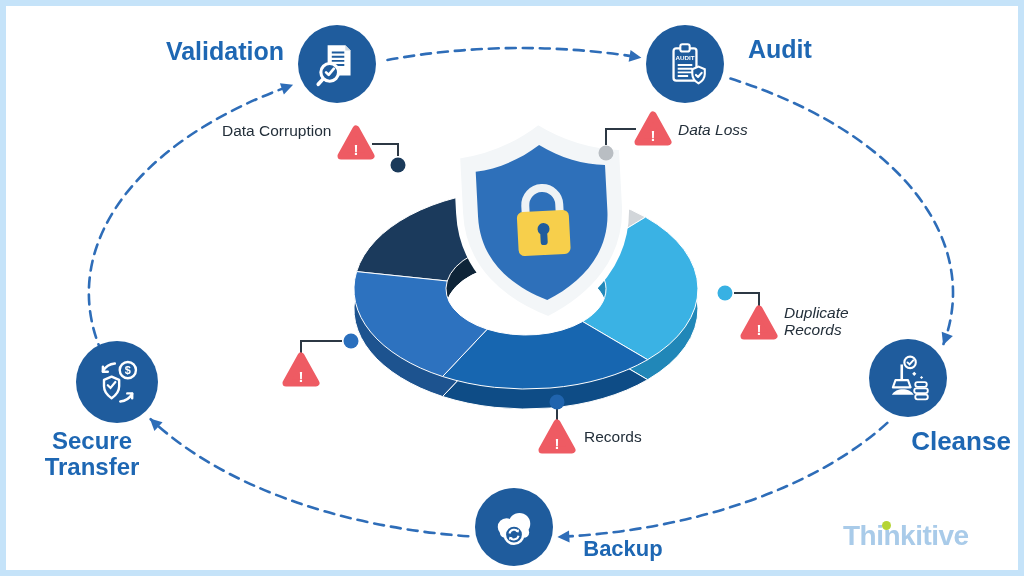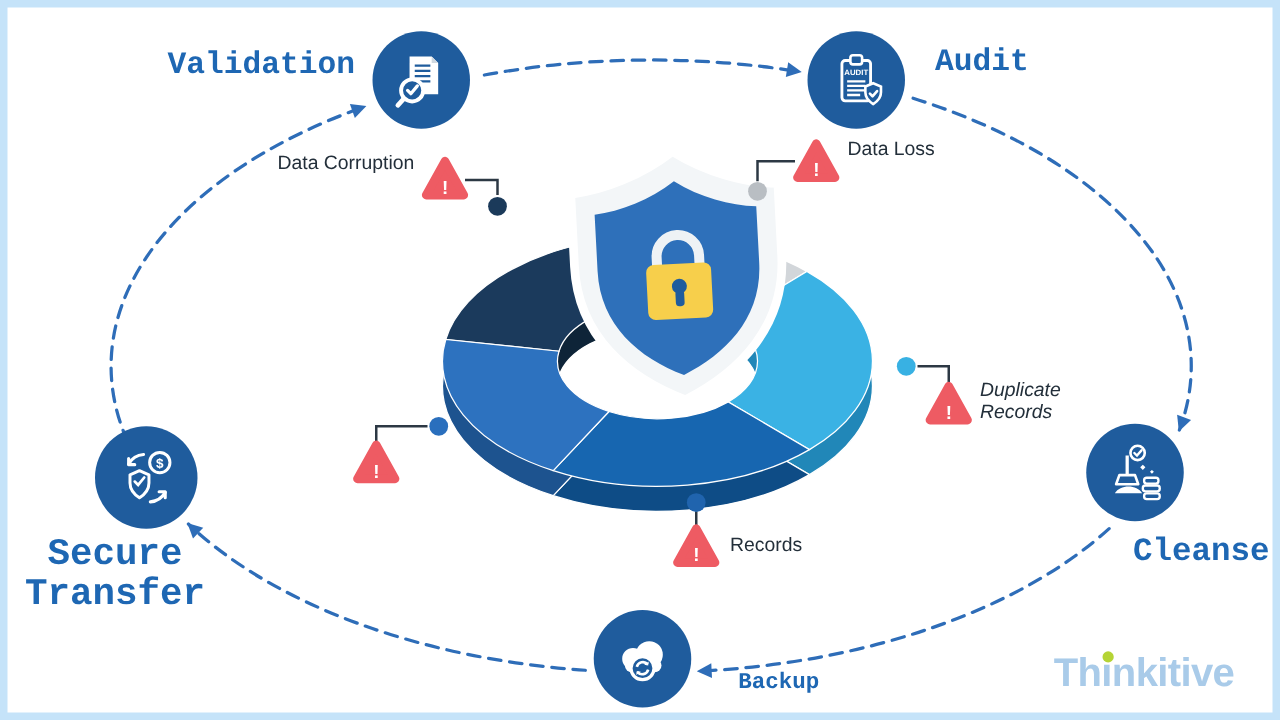--- a/index.html
+++ b/index.html
@@ -2,24 +2,24 @@
 <html><head>
 <meta charset="utf-8">
 <style>
   html,body{margin:0;padding:0;background:#fff;}
   .frame{position:relative;width:1024px;height:576px;box-sizing:border-box;
          border:6px solid #c5e3f9;background:#ffffff;overflow:hidden;
          font-family:"Liberation Sans", sans-serif;}
   svg.layer{position:absolute;left:0;top:0;width:1012px;height:564px;}
   .node{position:absolute;border-radius:50%;background:#1f5c9d;
         display:flex;align-items:center;justify-content:center;}
-  .stage-label{position:absolute;color:#1e67b3;font-weight:700;line-height:1.08;font-family:Liberation Mono, monospace;}
+  .stage-label{position:absolute;color:#1e67b3;font-weight:700;line-height:1.08;}
   .risk-label{position:absolute;color:#232f3a;font-size:15.5px;font-weight:500;line-height:1.12;}
   .logo{position:absolute;left:837px;top:514px;width:170px;height:44px;}
-  .logo .txt{color:#a9cbe9;font-size:32px;font-weight:700;letter-spacing:-0.5px;}
+  .logo .txt{color:#a9cbe9;font-size:28px;font-weight:700;letter-spacing:-0.5px;}
   .logo .dot{position:absolute;left:39px;top:1px;width:9px;height:9px;border-radius:50%;background:#b5d435;}
 </style>
 </head>
 <body>
 
 <div class="frame">
 
   <svg class="layer" viewBox="0 0 1012 564">
     <defs>
       <marker id="arr" viewBox="0 0 12 12" refX="10" refY="6" markerWidth="5.5" markerHeight="5.5" orient="auto">
@@ -160,25 +160,25 @@
       <path d="M22 7 a14 14 0 0 0 -11 7" stroke="#fff" stroke-width="2.3" fill="none" stroke-linecap="round"></path>
       <path d="M11 10 v4.5 h4.5" stroke="#fff" stroke-width="2.3" fill="none" stroke-linecap="round" stroke-linejoin="round"></path>
       <path d="M27 42 a14 14 0 0 0 11 -7" stroke="#fff" stroke-width="2.3" fill="none" stroke-linecap="round"></path>
       <path d="M38 39 v-4.5 h-4.5" stroke="#fff" stroke-width="2.3" fill="none" stroke-linecap="round" stroke-linejoin="round"></path>
     </svg>
   </div>
 
   <div class="stage-label" style="left:118px;top:32px;width:160px;font-size:25px;text-align:right;">Validation</div>
   <div class="stage-label" style="left:742px;top:30px;font-size:25px;">Audit</div>
   <div class="stage-label" style="left:880px;top:421px;width:150px;font-size:26px;text-align:center;">Cleanse</div>
-  <div class="stage-label" style="left:542px;top:531px;width:150px;font-size:18px;text-align:center;">Backup</div>
-  <div class="stage-label" style="left:11px;top:422px;width:150px;font-size:30px;text-align:center;">Secure Transfer</div>
+  <div class="stage-label" style="left:542px;top:531px;width:150px;font-size:22px;text-align:center;">Backup</div>
+  <div class="stage-label" style="left:11px;top:422px;width:150px;font-size:24px;text-align:center;">Secure Transfer</div>
 
   <div class="risk-label" style="left:216px;top:116px;width:110px;text-align:left;">Data Corruption</div>
-  <div class="risk-label" style="left:672px;top:105px;">Data Loss</div>
+  <div class="risk-label" style="left:672px;top:115px;font-style:italic;">Data Loss</div>
   <div class="risk-label" style="left:778px;top:298px;width:105px;font-style:italic;">Duplicate Records</div>
   <div class="risk-label" style="left:578px;top:422px;">Records</div>
 
   <div class="logo">
     <span class="txt">Thinkitive</span>
     <span class="dot"></span>
   </div>
 
 </div>
 

